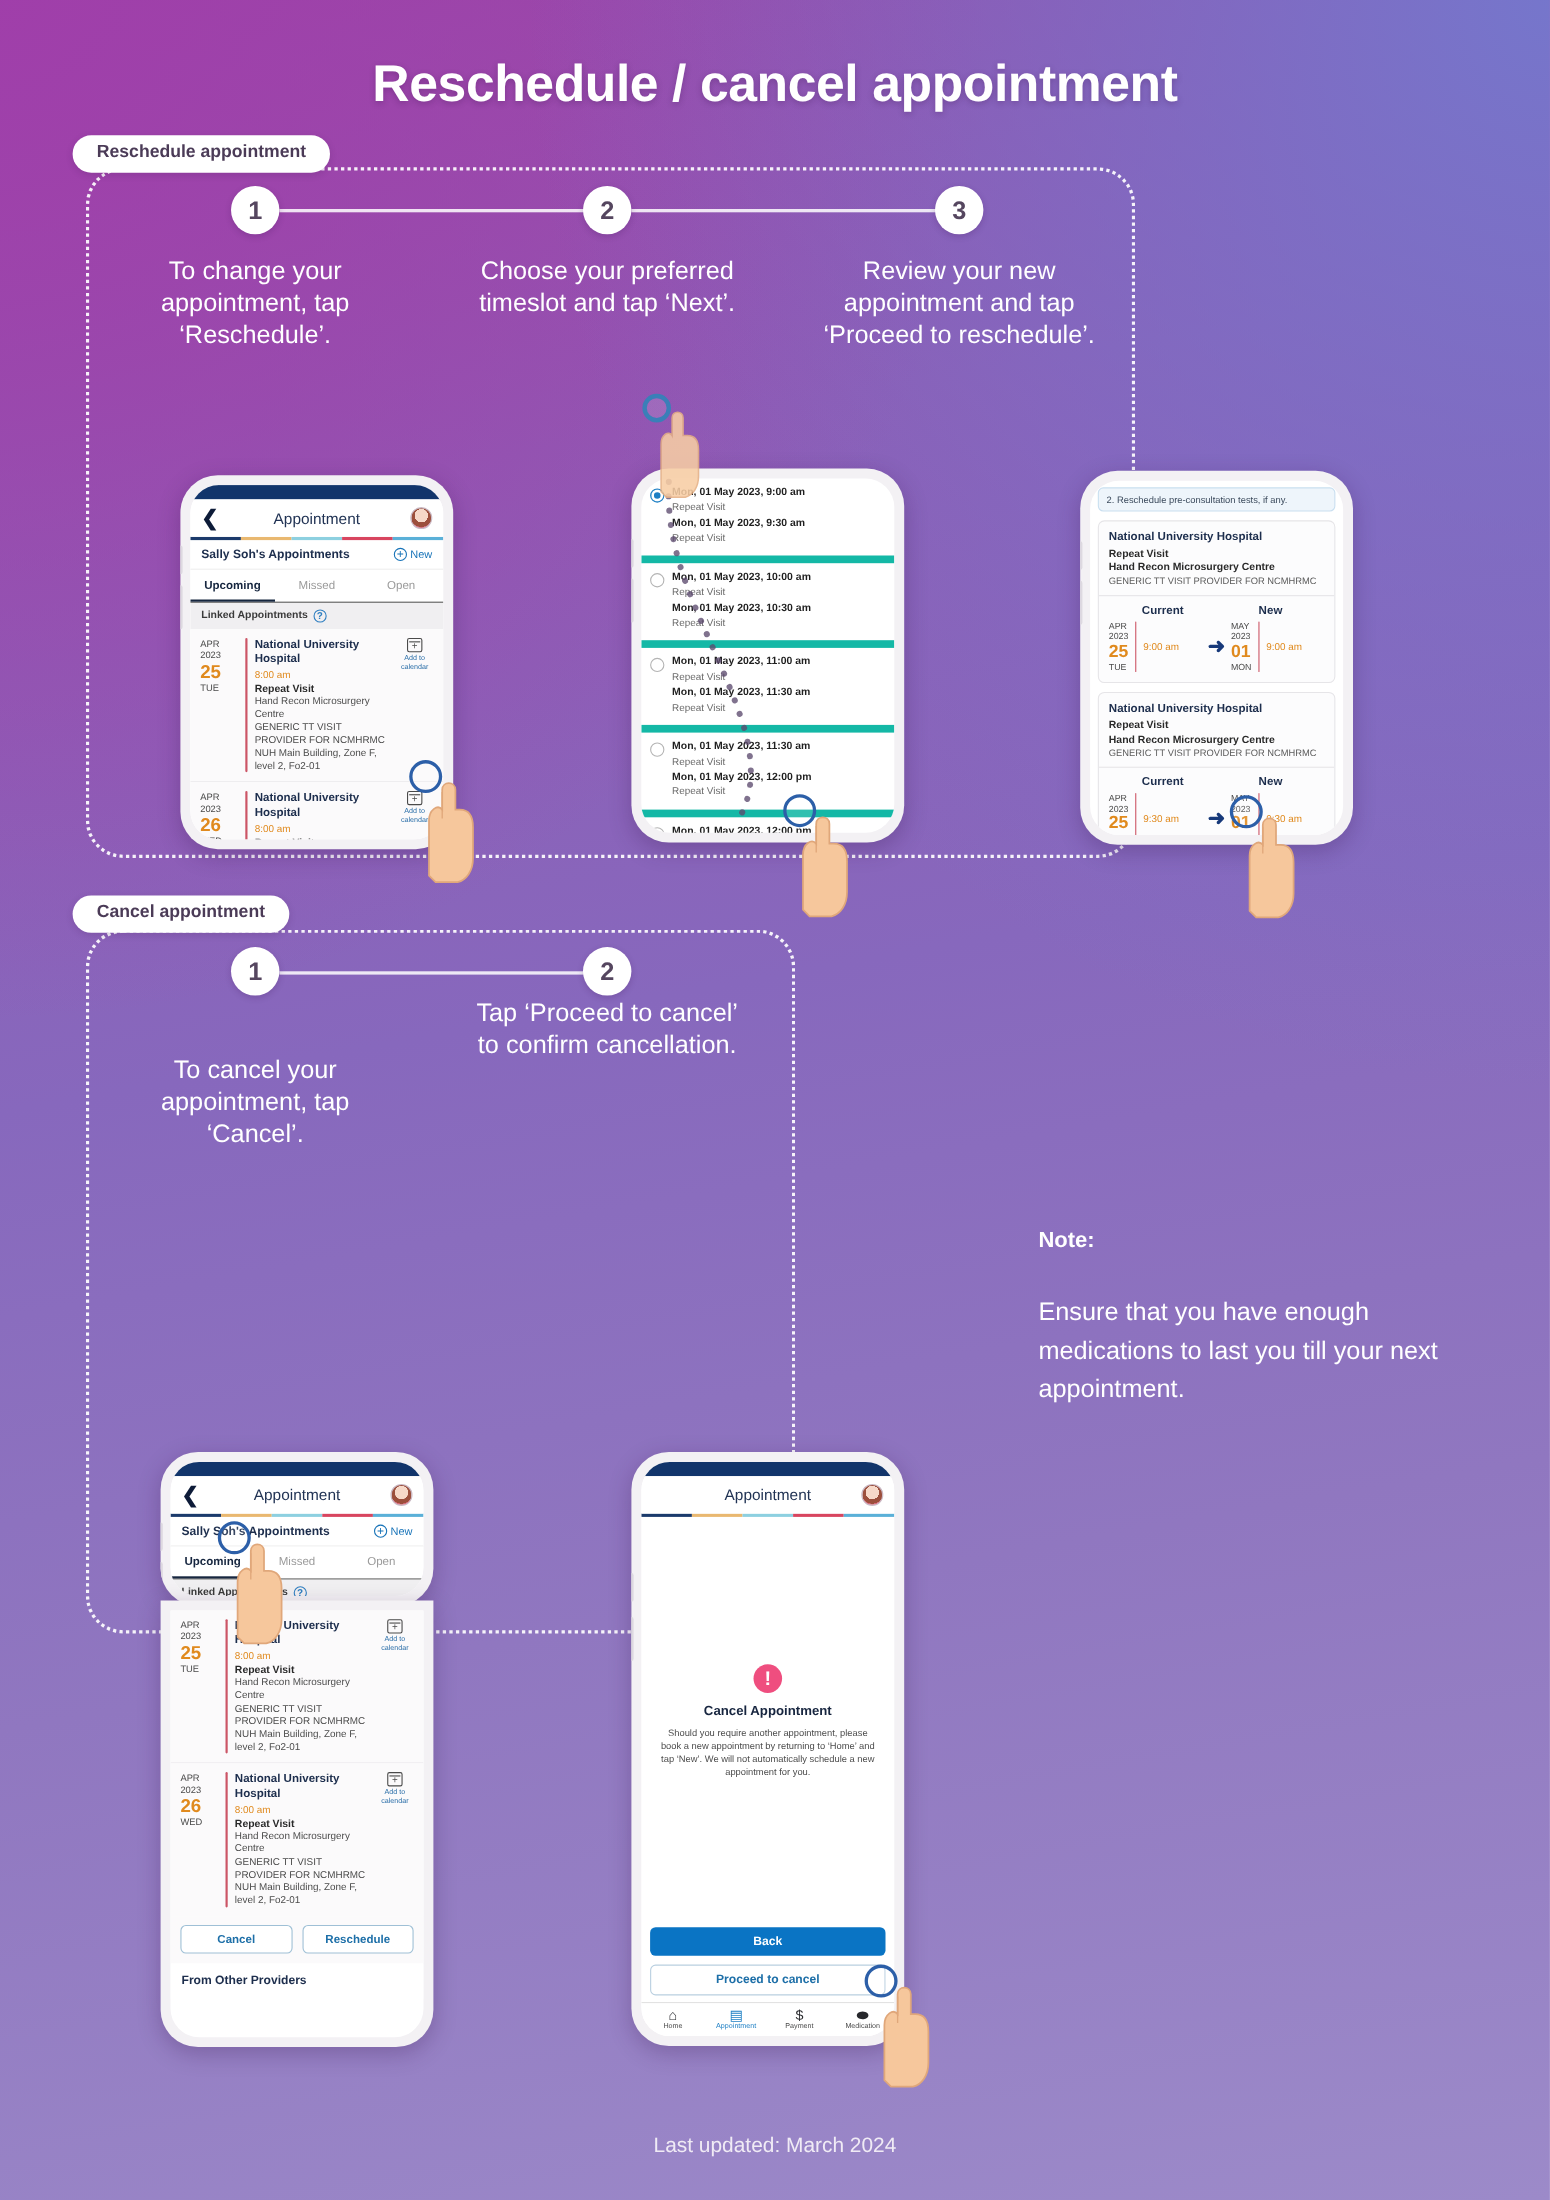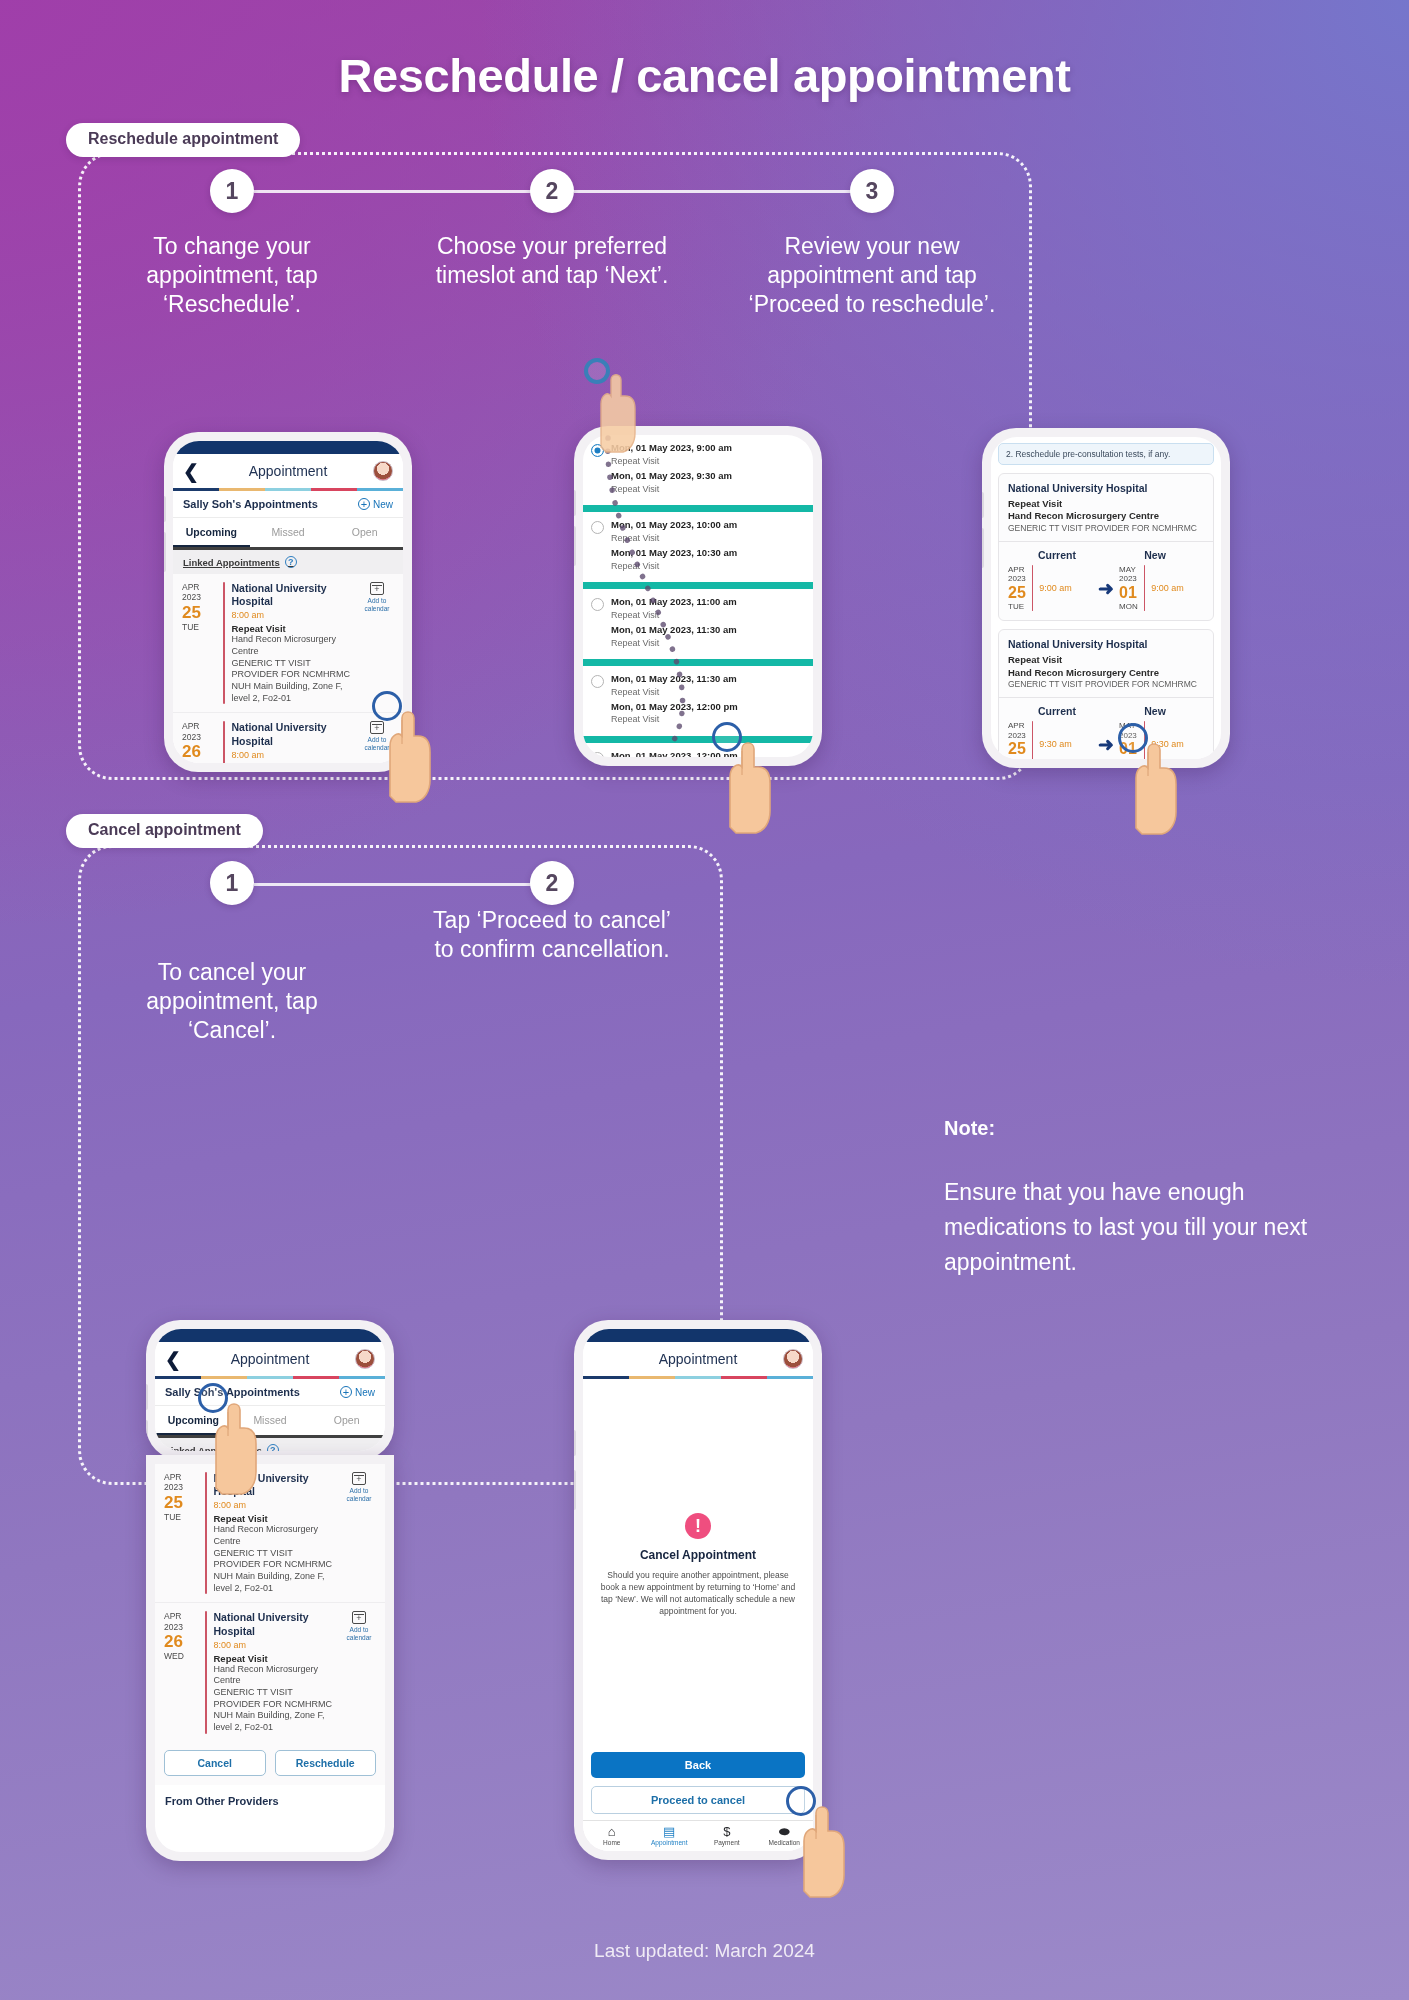--- a/index.html
+++ b/index.html
@@ -148,31 +148,31 @@
     border-bottom: 1px solid #ececec;
   }
   .sub-head-title { font-size: 11px; font-weight: bold; color: #1d2e4d; }
   .new-btn { display: flex; align-items: center; gap: 3px; color: #1773b8; font-size: 10px; }
   .plus-circ {
     width: 12px; height: 12px; border: 1.2px solid #1773b8; border-radius: 50%;
     display: flex; align-items: center; justify-content: center;
     font-size: 11px; line-height: 1; color: #1773b8;
   }
 
-  .tabs { display: flex; background: #fff; border-bottom: 3px solid #404040; }
+  .tabs { display: flex; background: #fff; border-bottom: 1px solid #404040; }
   .tab {
     flex: 1; text-align: center; padding: 8px 0 7px 0;
     font-size: 10.5px; color: #9b9b9b;
   }
   .tab.active { color: #16263f; font-weight: bold; border-bottom: 2px solid #16263f; }
 
   .linked-bar {
     background: #f0eff1; padding: 6px 10px;
-    display: flex; align-items: flex-end; gap: 5px;
-    font-size: 9.5px; color: #3a3a3a; font-weight: bold; text-decoration: underline;
+    display: flex; align-items: flex-start; gap: 5px;
+    font-size: 9.5px; color: #3a3a3a; font-weight: bold;
   }
   .q-circ {
     width: 12px; height: 12px; border-radius: 50%;
     border: 1.2px solid #2f7fc1; color: #2f7fc1;
     font-size: 9px; display: flex; align-items: center; justify-content: center;
     font-weight: bold;
   }
 
   .appt-card {
     background: #fbfafb; padding: 8px 8px 8px 9px;

